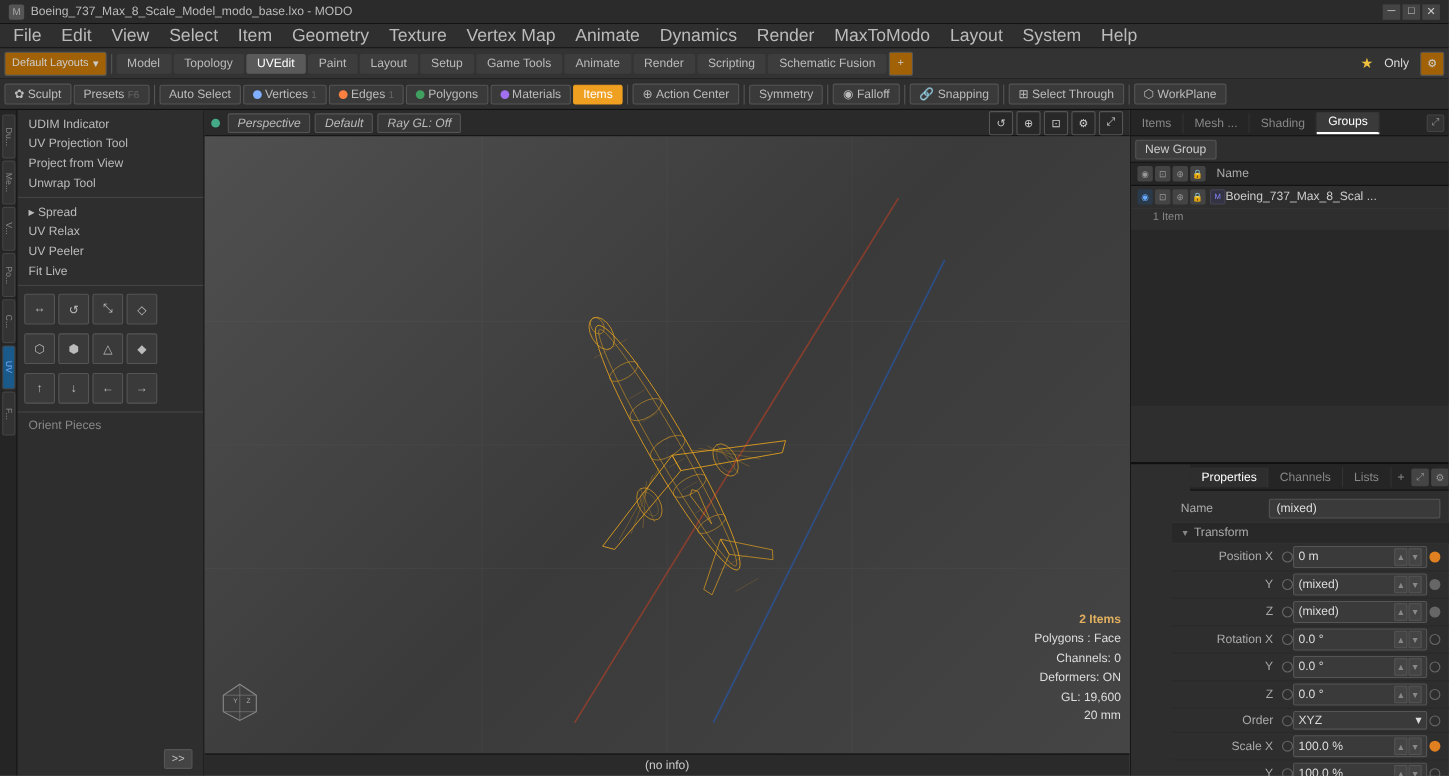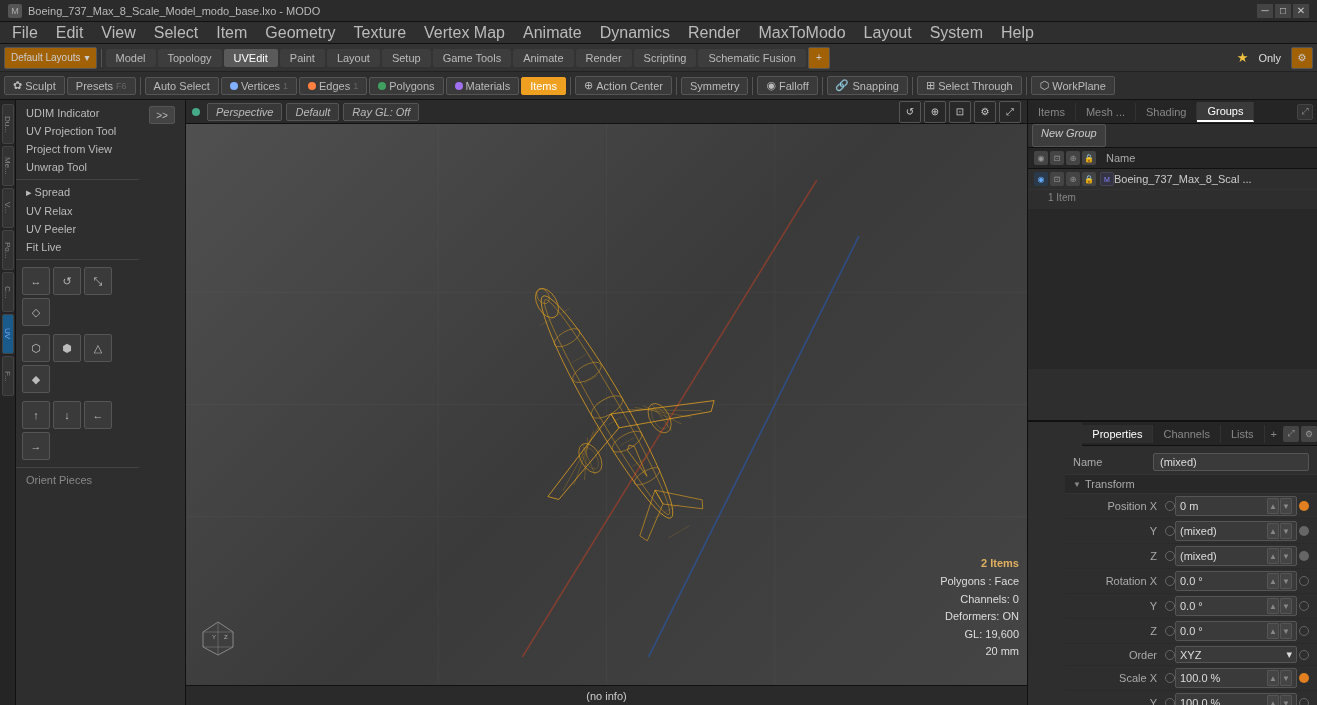--- a/index.html
+++ b/index.html
@@ -29,21 +29,21 @@
     
     #toolbar2 { height: 28px; background: #2e2e2e; display: flex; align-items: center; padding: 0 4px; border-bottom: 1px solid #111; gap: 2px; }
     .tb2-btn { padding: 2px 8px; font-size: 11px; color: #bbb; cursor: pointer; border-radius: 2px; background: #3a3a3a; border: 1px solid #555; display: flex; align-items: center; gap: 3px; }
     .tb2-btn.active { background: #f0a020; color: #fff; border-color: #f0a020; }
     .tb2-dot { width: 8px; height: 8px; border-radius: 50%; display: inline-block; }
     
     
     #main { display: flex; height: calc(705px - 22px - 22px - 28px - 28px); }
     
     
-    #left-panel { width: 170px; background: #2e2e2e; border-right: 1px solid #111; display: flex; flex-direction: row; overflow: hidden; }
+    #left-panel { width: 170px; background: #2e2e2e; border-right: 1px solid #111; display: flex; flex-direction: column; overflow: hidden; }
     #left-tools { flex: 1; overflow-y: auto; padding: 4px 0; }
     .left-tool-item { padding: 3px 10px; font-size: 11px; color: #bbb; cursor: pointer; }
     .left-tool-separator { height: 1px; background: #444; margin: 3px 0; }
     .left-icons-row { display: flex; padding: 4px 6px; gap: 3px; flex-wrap: wrap; }
     .left-icon-btn { width: 28px; height: 28px; background: #3a3a3a; border: 1px solid #555; border-radius: 2px; display: flex; align-items: center; justify-content: center; cursor: pointer; font-size: 11px; color: #bbb; }
     .orient-pieces { padding: 3px 10px; font-size: 11px; color: #888; cursor: pointer; }
     .more-btn { width: 26px; height: 18px; background: #444; border: 1px solid #555; border-radius: 2px; display: flex; align-items: center; justify-content: center; font-size: 10px; color: #bbb; cursor: pointer; margin: 2px 6px; }
     
     
     #left-strip { width: 16px; background: #252525; border-right: 1px solid #111; display: flex; flex-direction: column; align-items: center; gap: 2px; padding-top: 4px; }
@@ -60,21 +60,21 @@
     #viewport-info { position: absolute; bottom: 24px; right: 8px; text-align: right; font-size: 11px; color: #ddd; line-height: 1.6; }
     .vp-tool-btn { width: 22px; height: 22px; background: rgba(40,40,40,0.7); border: 1px solid #555; border-radius: 2px; display: flex; align-items: center; justify-content: center; cursor: pointer; font-size: 10px; color: #ccc; }
     #nav-cube { position: absolute; bottom: 28px; left: 12px; width: 40px; height: 40px; }
     
     
     #right-panel { width: 290px; background: #2e2e2e; border-left: 1px solid #111; display: flex; flex-direction: column; }
     #right-tabs { height: 24px; background: #252525; display: flex; align-items: center; border-bottom: 1px solid #111; }
     .right-tab { padding: 3px 10px; font-size: 11px; color: #888; cursor: pointer; border-right: 1px solid #333; }
     .right-tab.active { color: #fff; background: #2e2e2e; }
     .right-tab.active-groups { color: #fff; background: #3a3a3a; border-bottom: 2px solid #fff; }
-    #right-toolbar { height: 24px; background: #2e2e2e; display: flex; padding: 0 4px; border-bottom: 1px solid #111; gap: 2px; font-style: italic; }
+    #right-toolbar { height: 24px; background: #2e2e2e; display: flex; align-items: center; padding: 0 4px; border-bottom: 1px solid #111; gap: 2px; }
     .rt-btn { padding: 2px 8px; font-size: 11px; color: #ccc; cursor: pointer; border-radius: 2px; background: #3d3d3d; border: 1px solid #555; }
     #right-table-header { display: flex; align-items: center; padding: 3px 6px; background: #252525; border-bottom: 1px solid #111; }
     .rt-col-icons { display: flex; gap: 2px; margin-right: 6px; }
     .rt-icon-sm { width: 14px; height: 14px; background: #444; border-radius: 2px; display: flex; align-items: center; justify-content: center; font-size: 8px; color: #999; }
     .rt-col-name { font-size: 11px; color: #aaa; padding: 0 4px; }
     #right-table-body { flex: 1; overflow-y: auto; }
     .rt-row { display: flex; align-items: center; padding: 3px 6px; cursor: pointer; border-bottom: 1px solid #333; }
     .rt-row-icons { display: flex; gap: 2px; margin-right: 4px; }
     .rt-row-icon { width: 14px; height: 14px; background: #444; border-radius: 2px; display: flex; align-items: center; justify-content: center; font-size: 8px; color: #999; }
     .rt-mesh-icon { width: 14px; height: 14px; background: #334; border: 1px solid #445; border-radius: 2px; display: flex; align-items: center; justify-content: center; font-size: 7px; color: #88f; }

